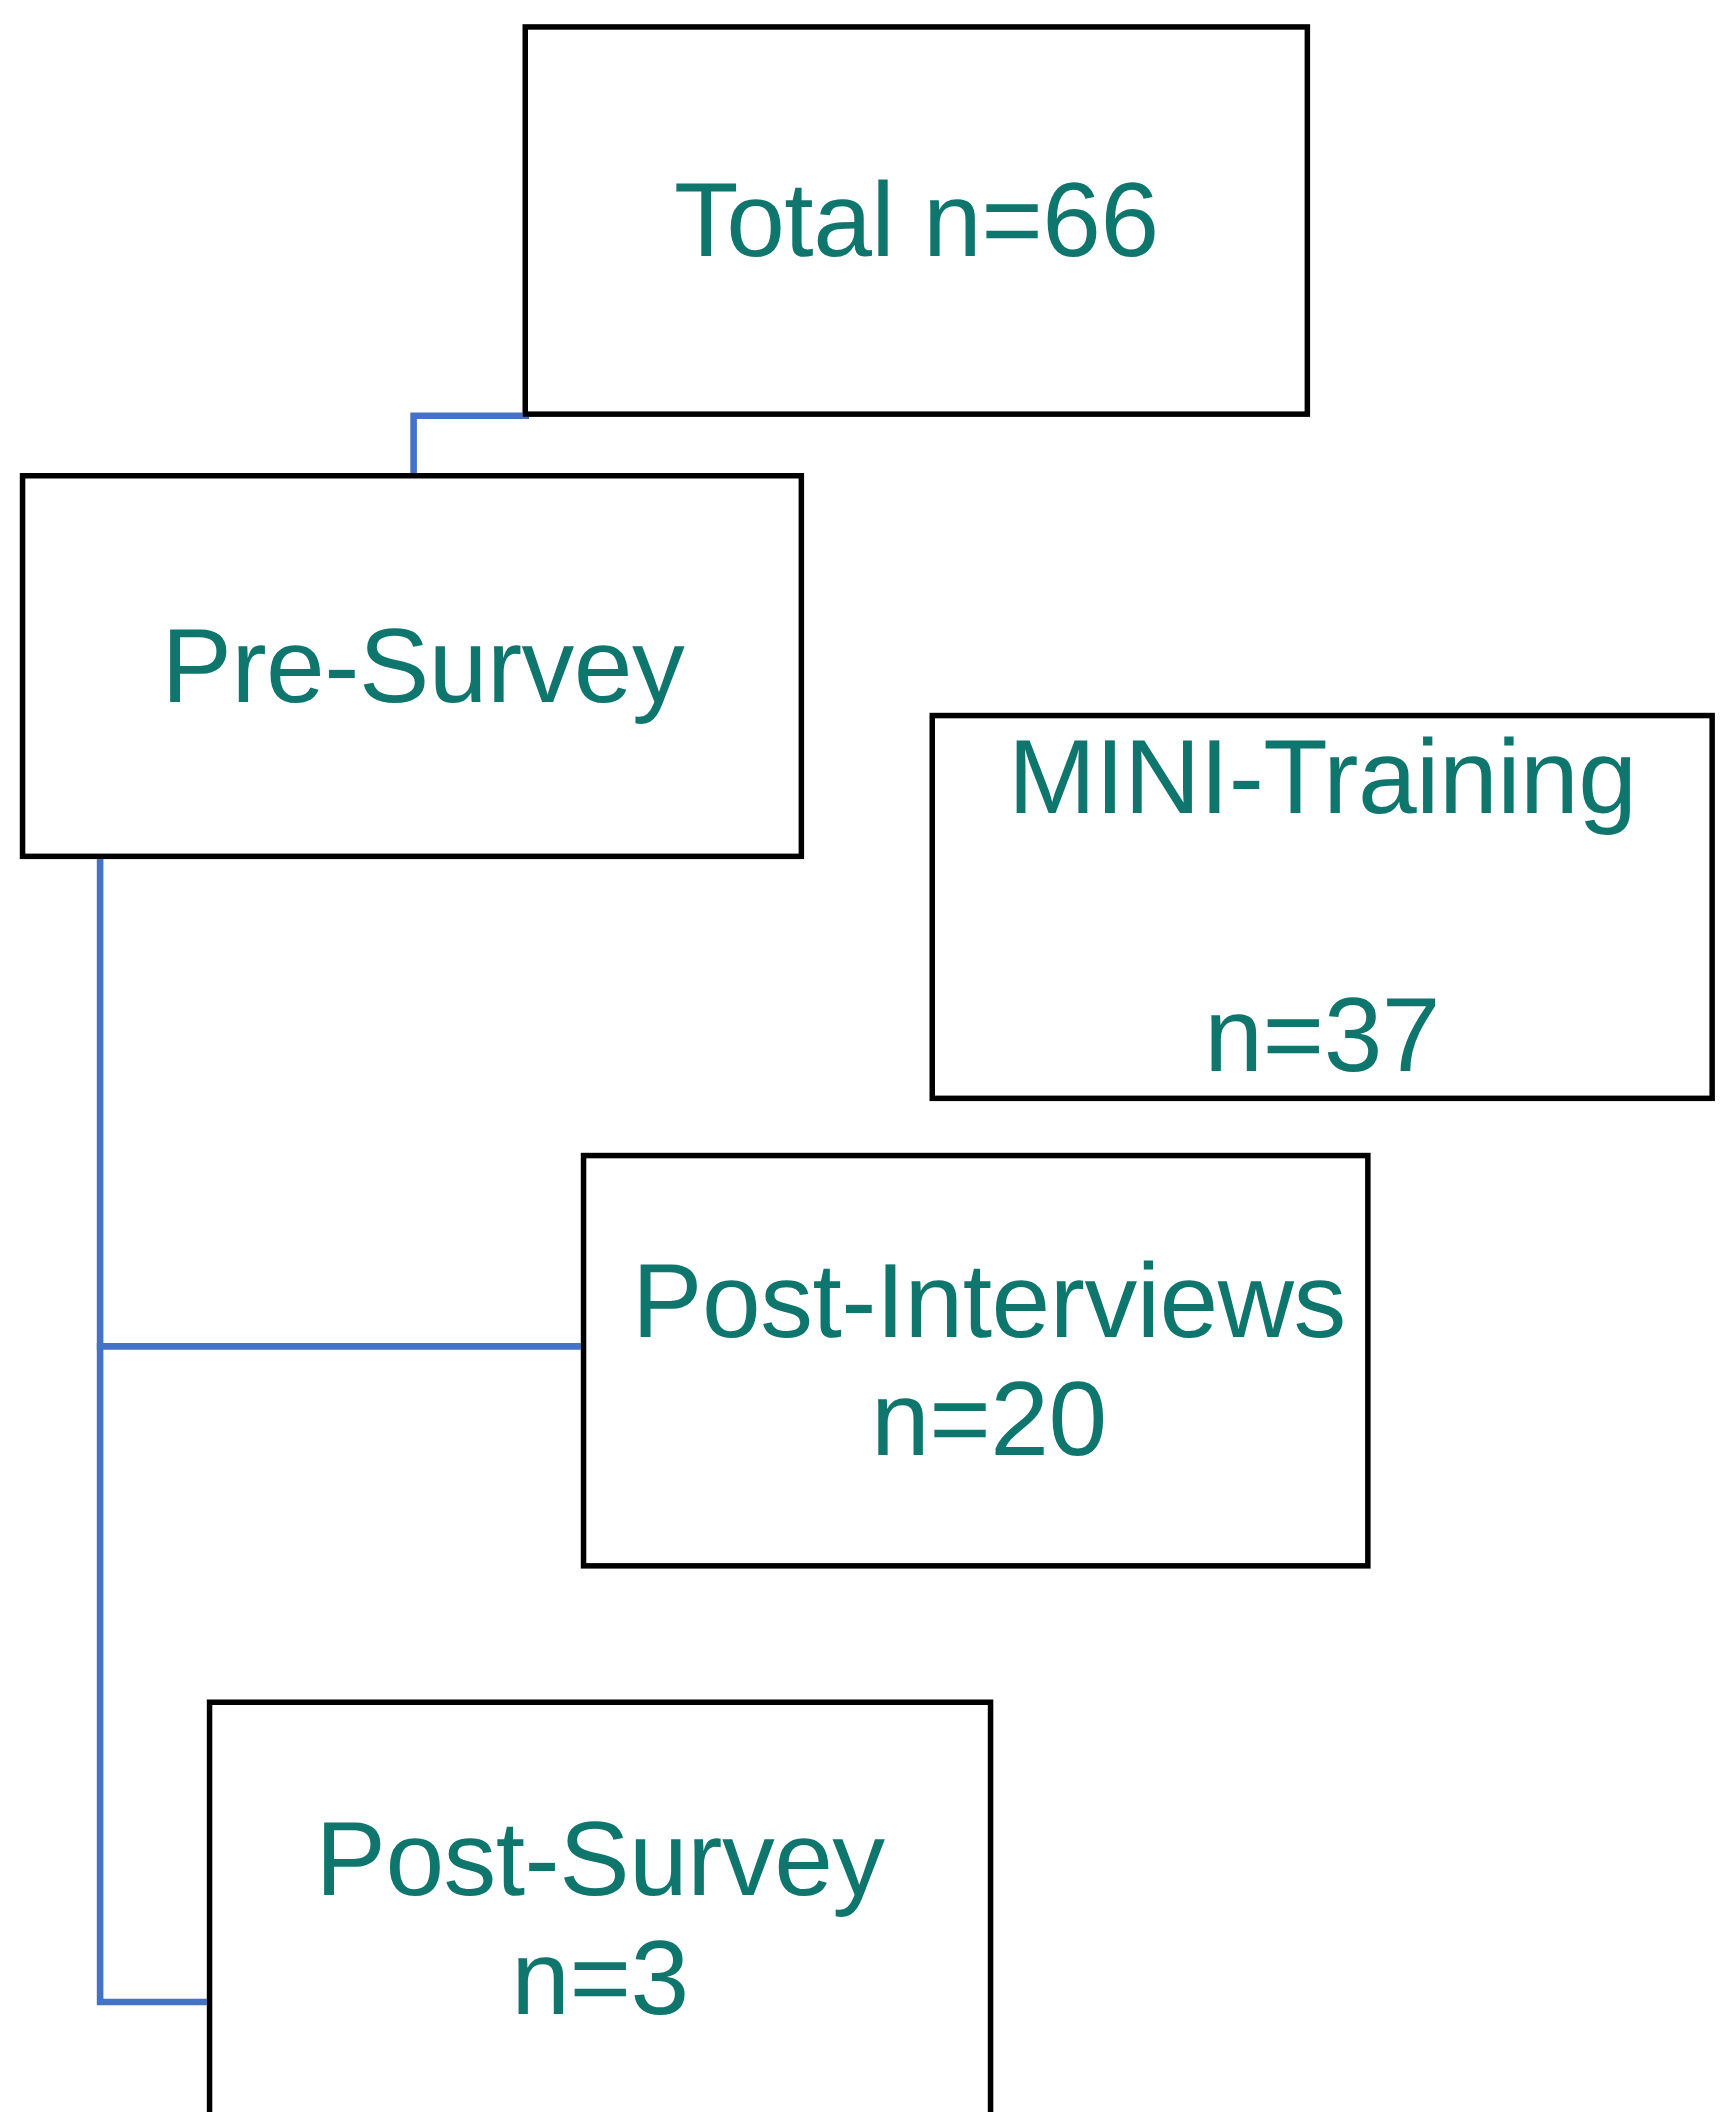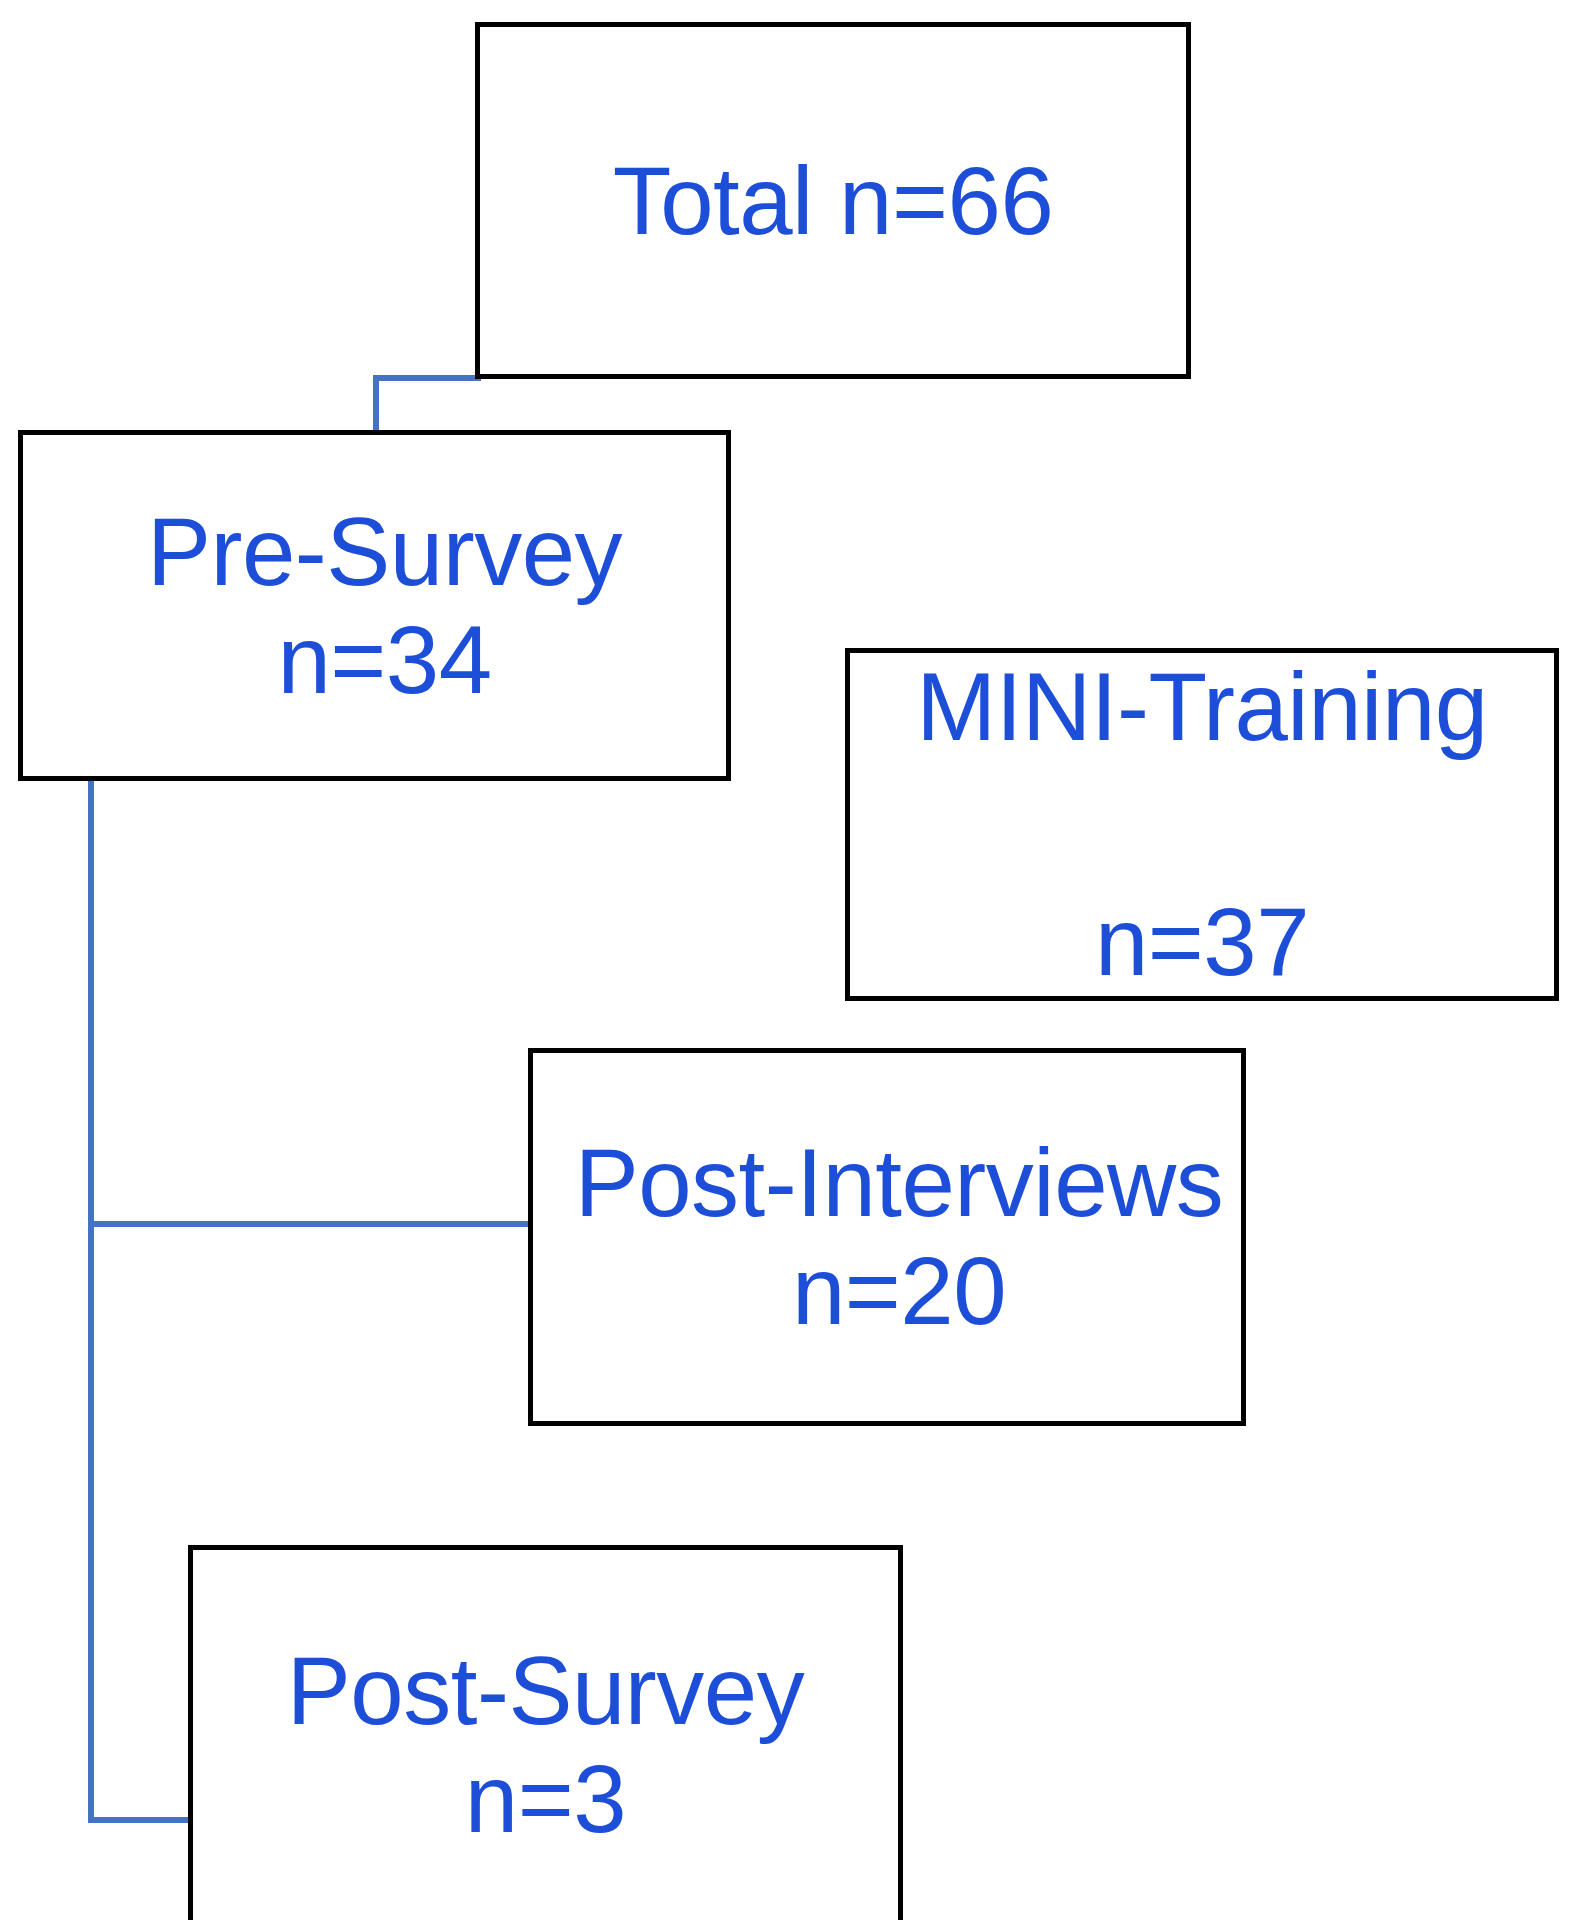--- a/index.html
+++ b/index.html
@@ -19,21 +19,21 @@
   .node {
     position: absolute;
     box-sizing: border-box;
     background: #ffffff;
     border: 5px solid #000000;
     display: flex;
     flex-direction: column;
     align-items: center;
     justify-content: center;
     text-align: center;
-    color: #1d4ed8;
+    color: #0f766e;
     z-index: 3;
   }
   .node .line1,
   .node .line2 {
     display: block;
     font-size: 96px;
     font-weight: 400;
     line-height: 1.12;
     letter-spacing: -0.5px;
     white-space: nowrap;
@@ -75,21 +75,20 @@
 
     <path class="conn" stroke="#4472C4" d="M 91 1224 L 531 1224"></path>
   </svg>
 
   <div class="node" id="node-total" style="border-color: rgb(0, 0, 0);">
     <span class="line1">Total n=66</span>
   </div>
 
   <div class="node" id="node-pre-survey" style="border-color: rgb(0, 0, 0); padding-left: 20px;">
     <span class="line1">Pre-Survey</span>
-    <span class="line2">n=34</span>
   </div>
 
   <div class="node" id="node-mini" style="border-color: rgb(0, 0, 0);">
     <span class="line1">MINI-Training</span>
     <span class="line2">n=37</span>
   </div>
 
   <div class="node" id="node-post-int" style="border-color: rgb(0, 0, 0);">
     <span class="line1">Post-Interviews</span>
     <span class="line2">n=20</span>

